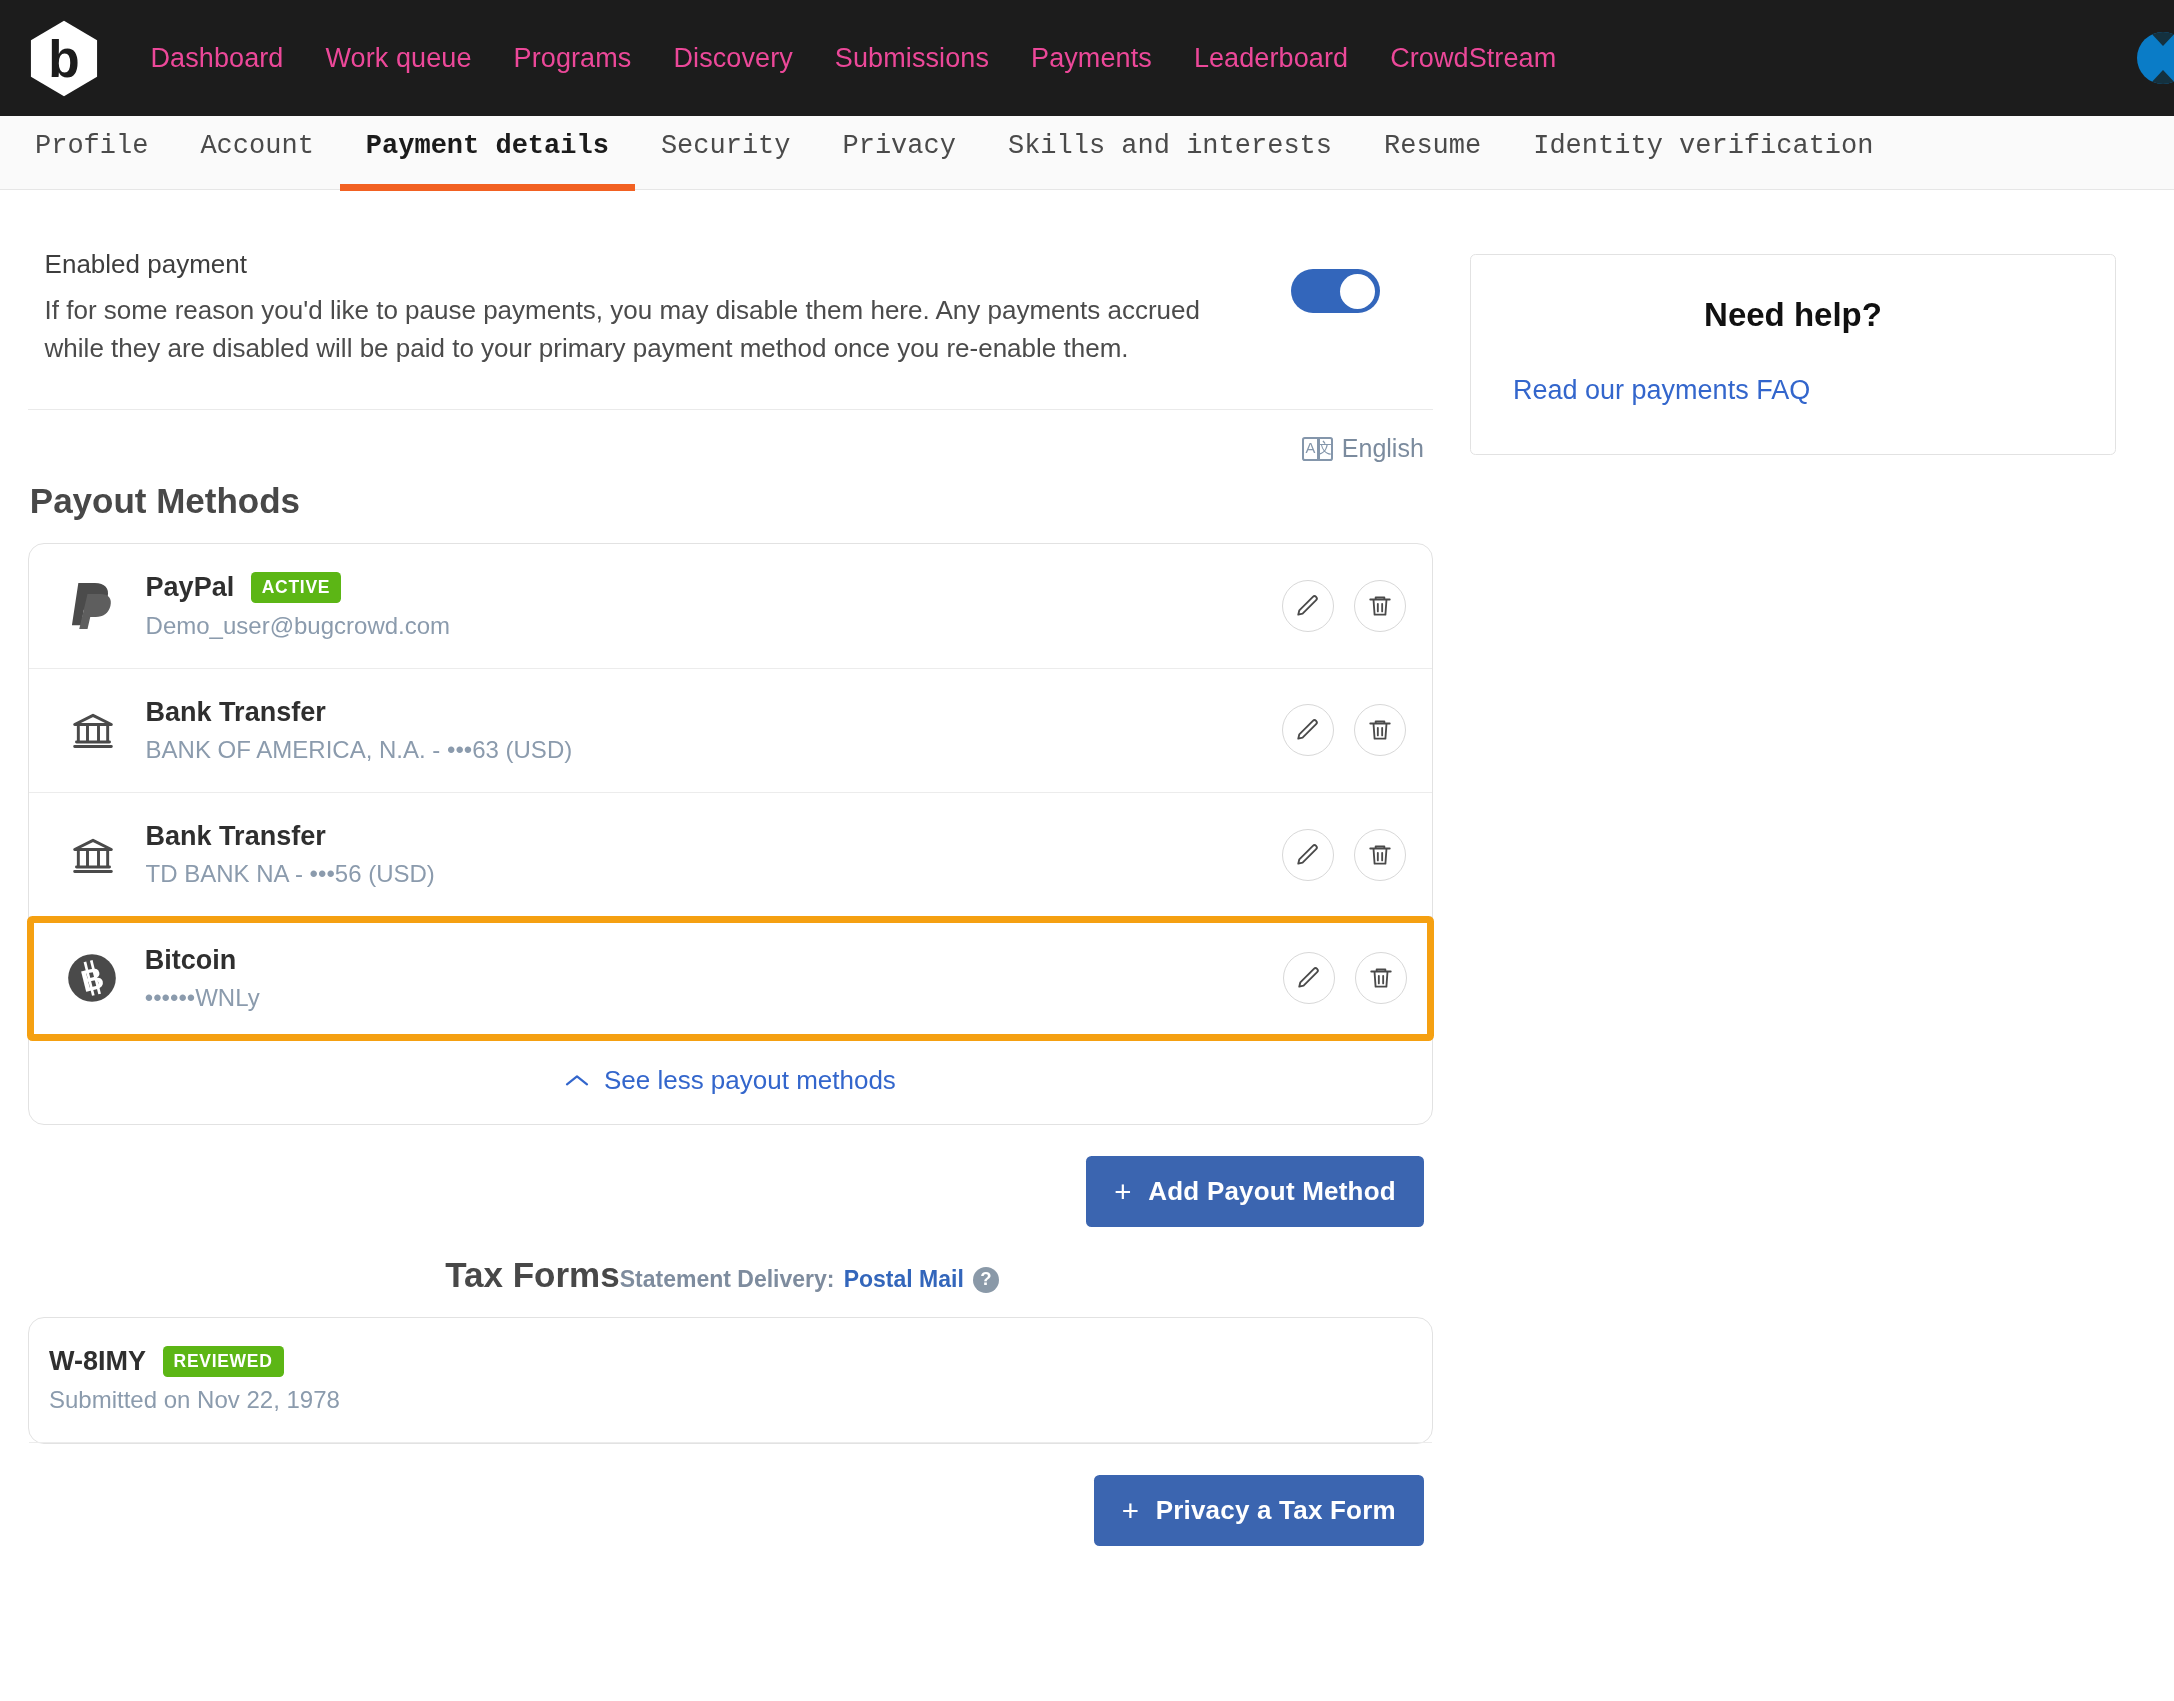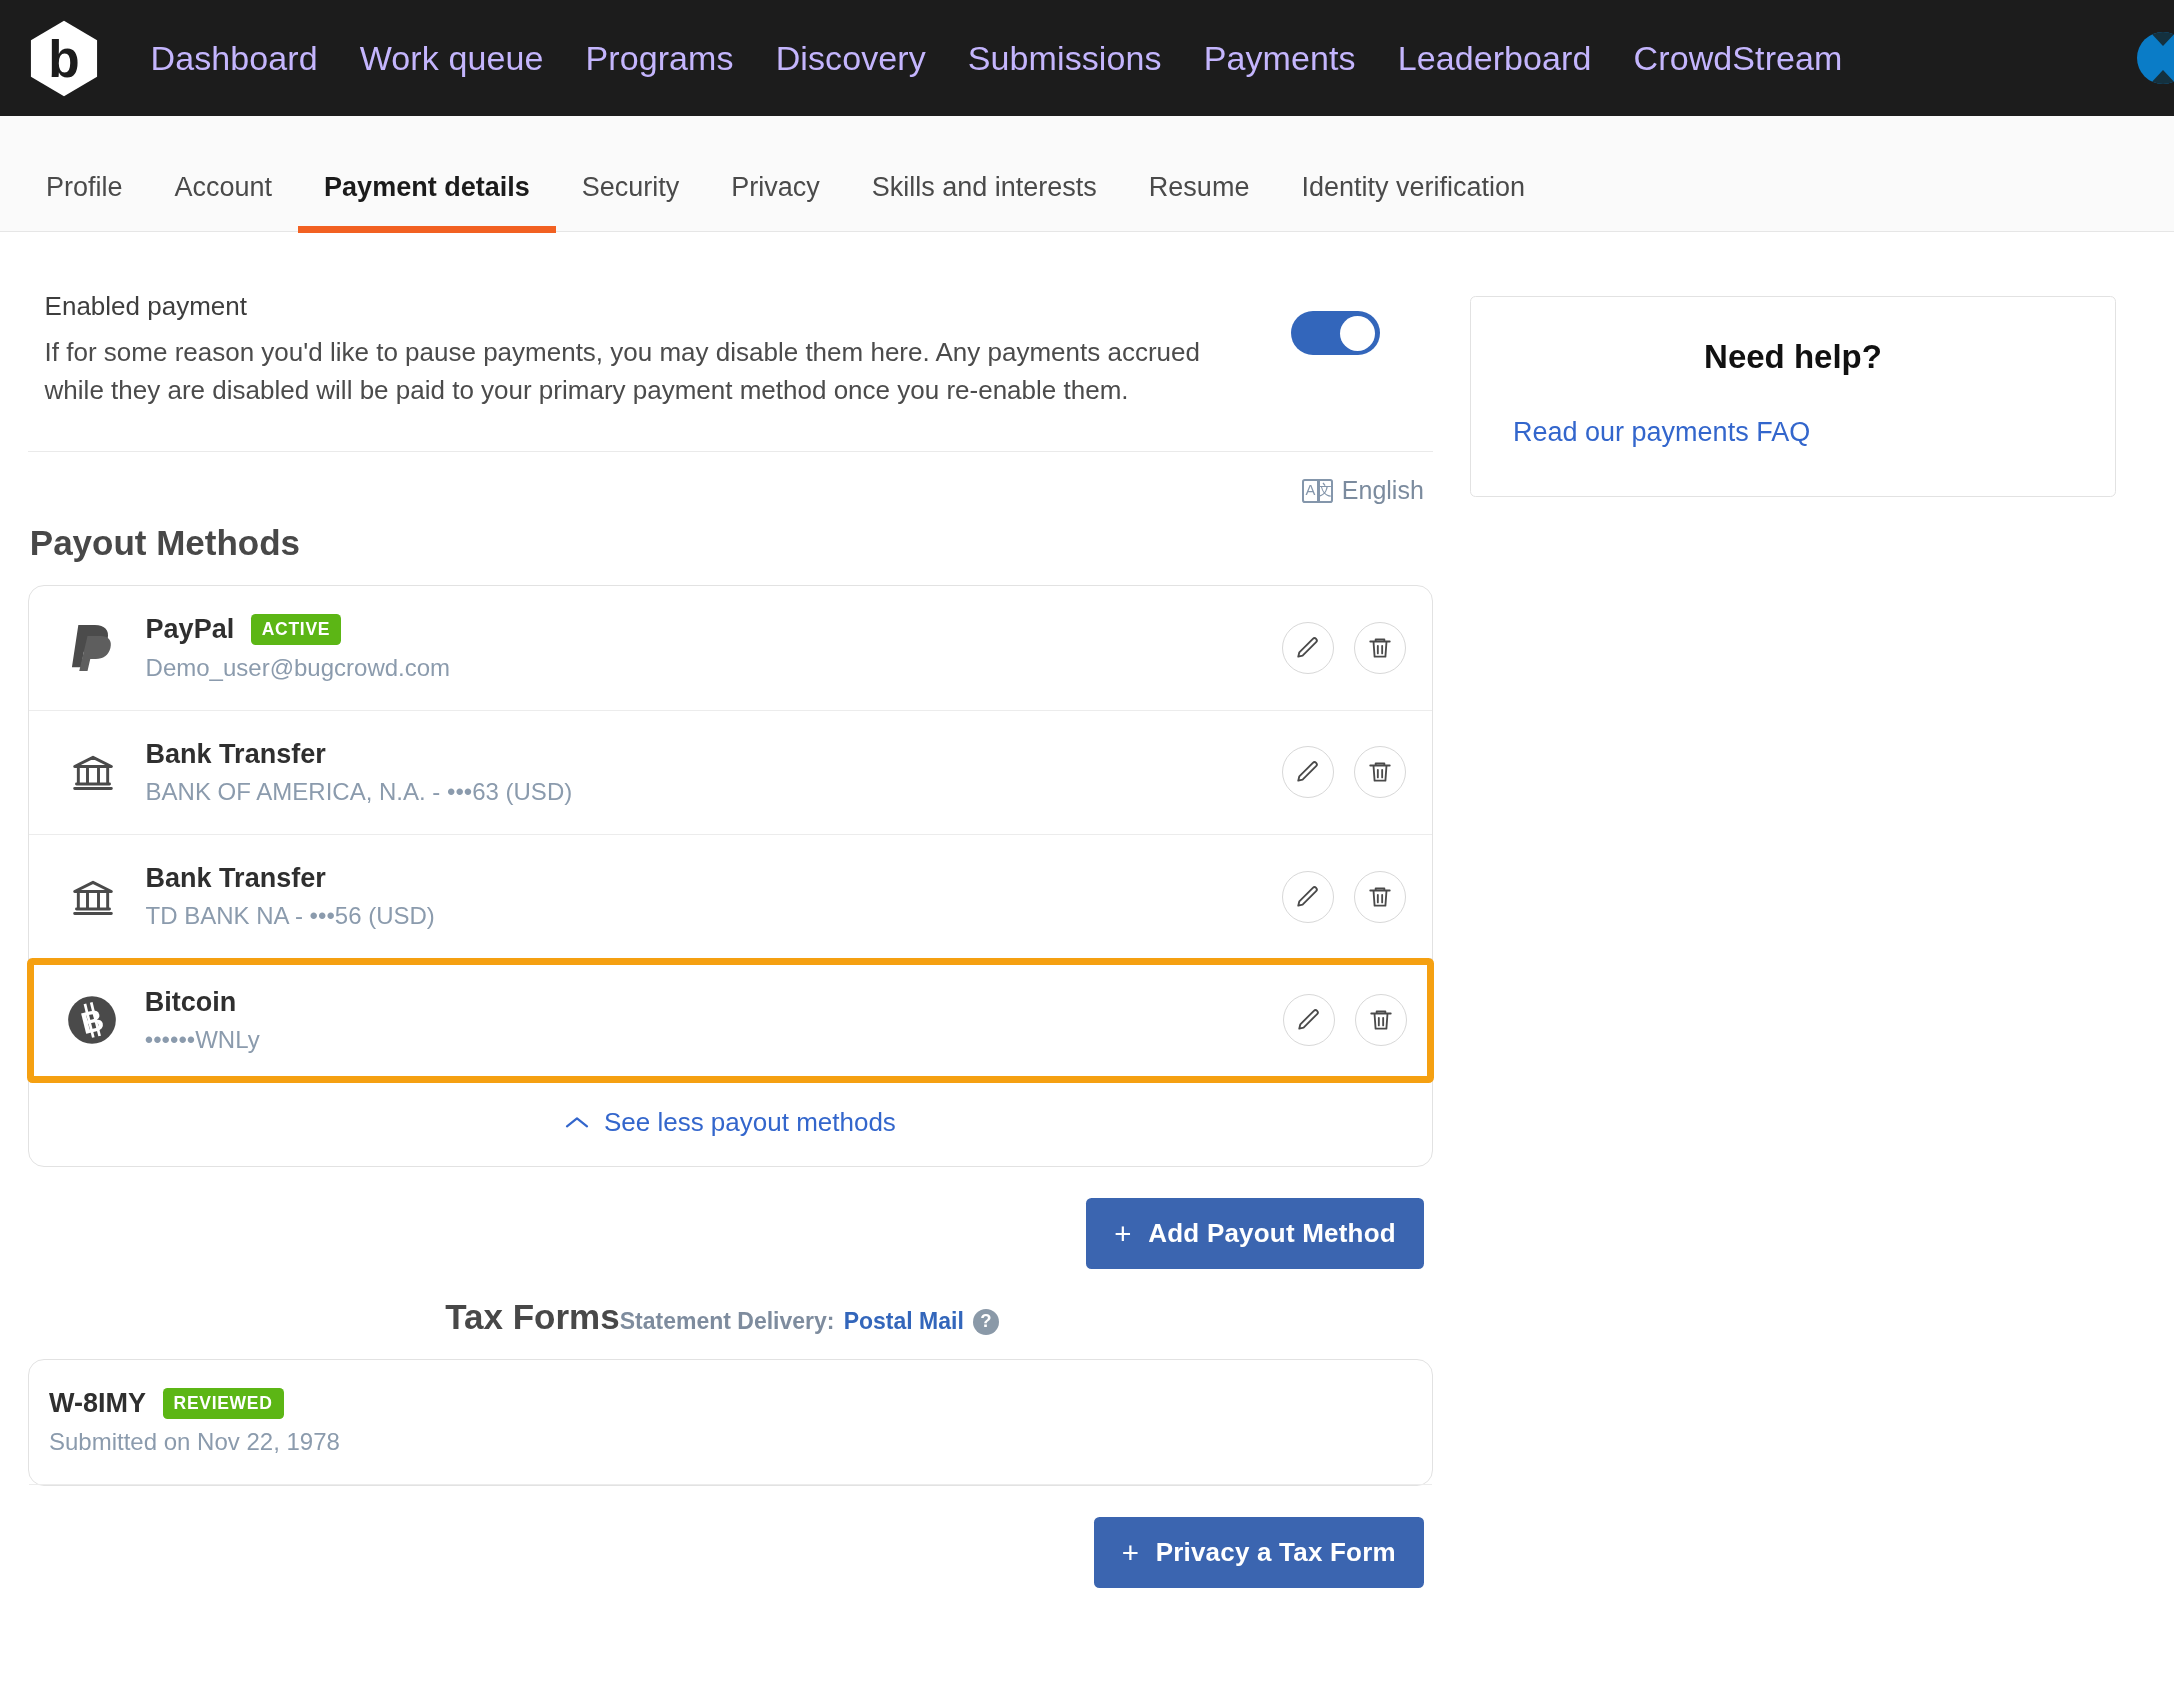--- a/index.html
+++ b/index.html
@@ -24,22 +24,22 @@
     flex: 0 0 auto;
     margin-right: 29.5px;
     display: flex; align-items: center; justify-content: center;
   }
   .nav-links {
     display: flex;
     align-items: center;
     gap: 0px;
   }
   .nav-link {
-    color: #c4b5fd;
-    font-size: 34px;
+    color: #ec4899;
+    font-size: 27px;
     padding: 0 21px;
     white-space: nowrap;
     letter-spacing: 0.1px;
   }
   .avatar {
     position: absolute;
     right: -14.8px;
     top: 50%;
     transform: translateY(-50%);
     width: 52px; height: 52px;
@@ -51,26 +51,27 @@
     position: absolute; left: 50%; transform: translateX(-50%);
     width: 0; height: 0;
     border-left: 13px solid transparent;
     border-right: 13px solid transparent;
   }
   .avatar .notch-t { top: 0; border-top: 14.8px solid #14313f; }
   .avatar .notch-b { bottom: 0; border-bottom: 14.8px solid #14313f; }
 
   
   .subnav {
-    height: 116px;
+    height: 74px;
     background: #fafafa;
     border-bottom: 1.8px solid #e6e6e6;
     display: flex;
     align-items: flex-end;
-    padding-left: 20px;
+    padding-left: 9px;
+    font-family: Liberation Mono, monospace;
   }
   .tab {
     position: relative;
     font-size: 27px;
     color: #4a4a4a;
     padding: 0 26px 28px 26px;
     white-space: nowrap;
   }
   .tab.active { color: #1b1b1b; font-weight: bold; }
   .tab.active::after {

